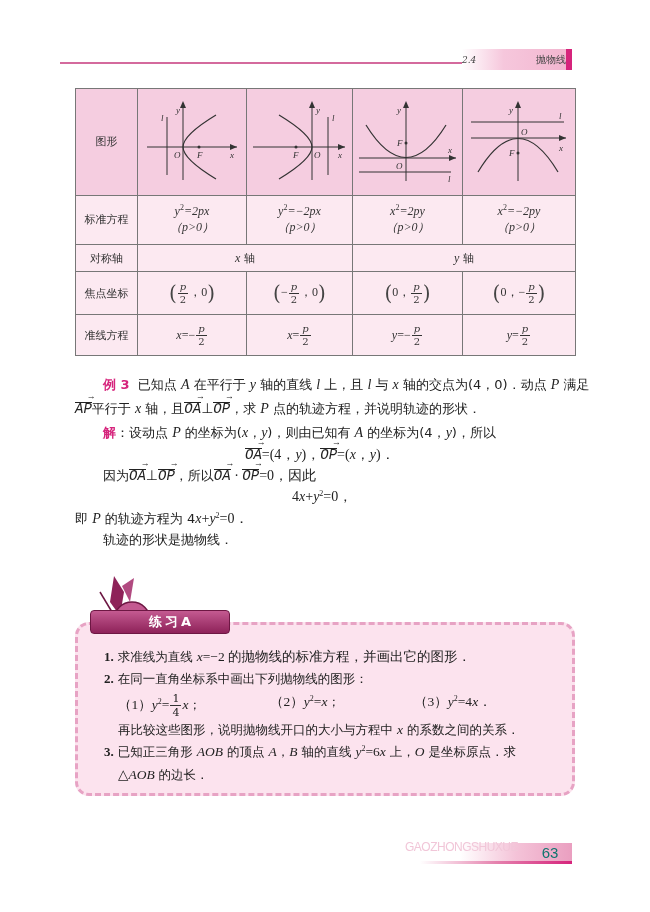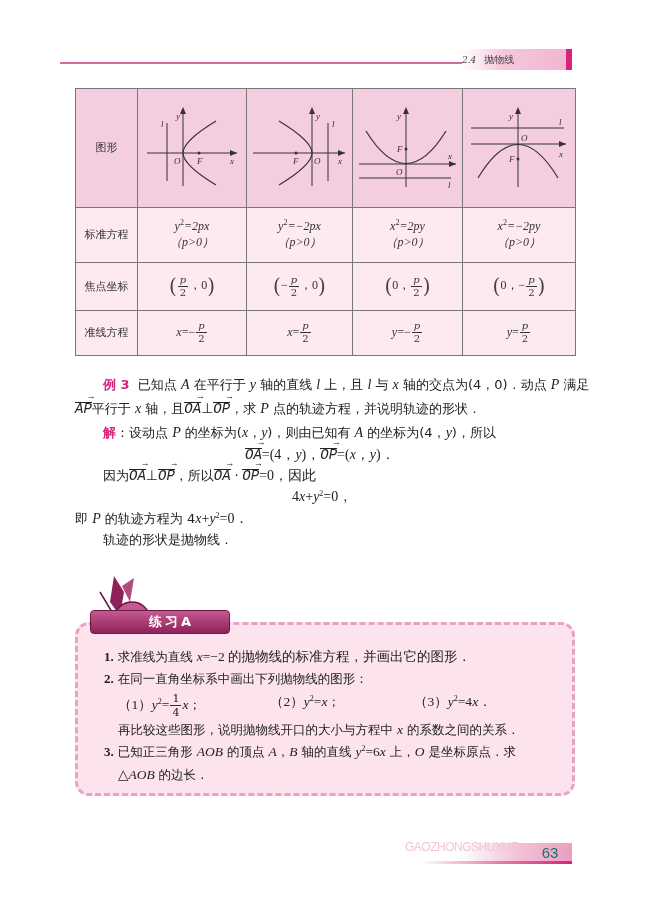--- a/index.html
+++ b/index.html
@@ -7,21 +7,21 @@
     width: 650px; height: 912px; background: #ffffff; position: relative; overflow: hidden;
     font-family: "DejaVu Serif", "Liberation Serif", serif; color: #222;
   }
   .abs { position: absolute; }
 
   
   #header-line { left: 60px; top: 62px; width: 402px; height: 2px; background: #d46a9d; }
   #header-tag {
     left: 462px; top: 49px; width: 104px; height: 21px;
     background: linear-gradient(90deg, #ffffff 0%, #f6c7dc 40%, #f2b6d0 100%);
-    font-size: 10px; color: #444; display: flex; align-items: center; justify-content: flex-start; gap: 8px;
+    font-size: 10px; color: #444; display: flex; align-items: center; justify-content: space-between; gap: 8px;
     font-style: normal;
   }
   #header-tag .sec { font-style: italic; font-size: 9px; }
   #header-bar { left: 566px; top: 49px; width: 6px; height: 21px; background: #d6247c; }
 
   
   #table {
     left: 75px; top: 88px; width: 500px; height: 268px;
     border: 1.5px solid #444; border-collapse: collapse; table-layout: fixed;
     font-size: 11px;
@@ -174,20 +174,25 @@
     </td>
     <td>
       <div class="math"><span>x</span><sup style="font-size:8px;font-style:normal">2</sup><span>=2py</span></div>
       <div class="math">（p&gt;0）</div>
     </td>
     <td>
       <div class="math"><span>x</span><sup style="font-size:8px;font-style:normal">2</sup><span>=−2py</span></div>
       <div class="math">（p&gt;0）</div>
     </td>
   </tr>
+  <tr class="light" style="height:25px">
+    <td class="label">对称轴</td>
+    <td colspan="2"><span class="math">x</span><span class="label"> 轴</span></td>
+    <td colspan="2"><span class="math">y</span><span class="label"> 轴</span></td>
+  </tr>
   <tr class="light" style="height:39px">
     <td class="label">焦点坐标</td>
     <td><span class="paren">(</span><span class="math upright"></span><span class="math upright"></span><span class="frac">
             <span class="num">p</span>
             <span class="den">2</span>
           </span><span class="math upright">，0</span><span class="paren">)</span></td>
     <td><span class="paren">(</span><span class="math upright"></span><span class="math upright">−</span><span class="frac">
             <span class="num">p</span>
             <span class="den">2</span>
           </span><span class="math upright">，0</span><span class="paren">)</span></td>

